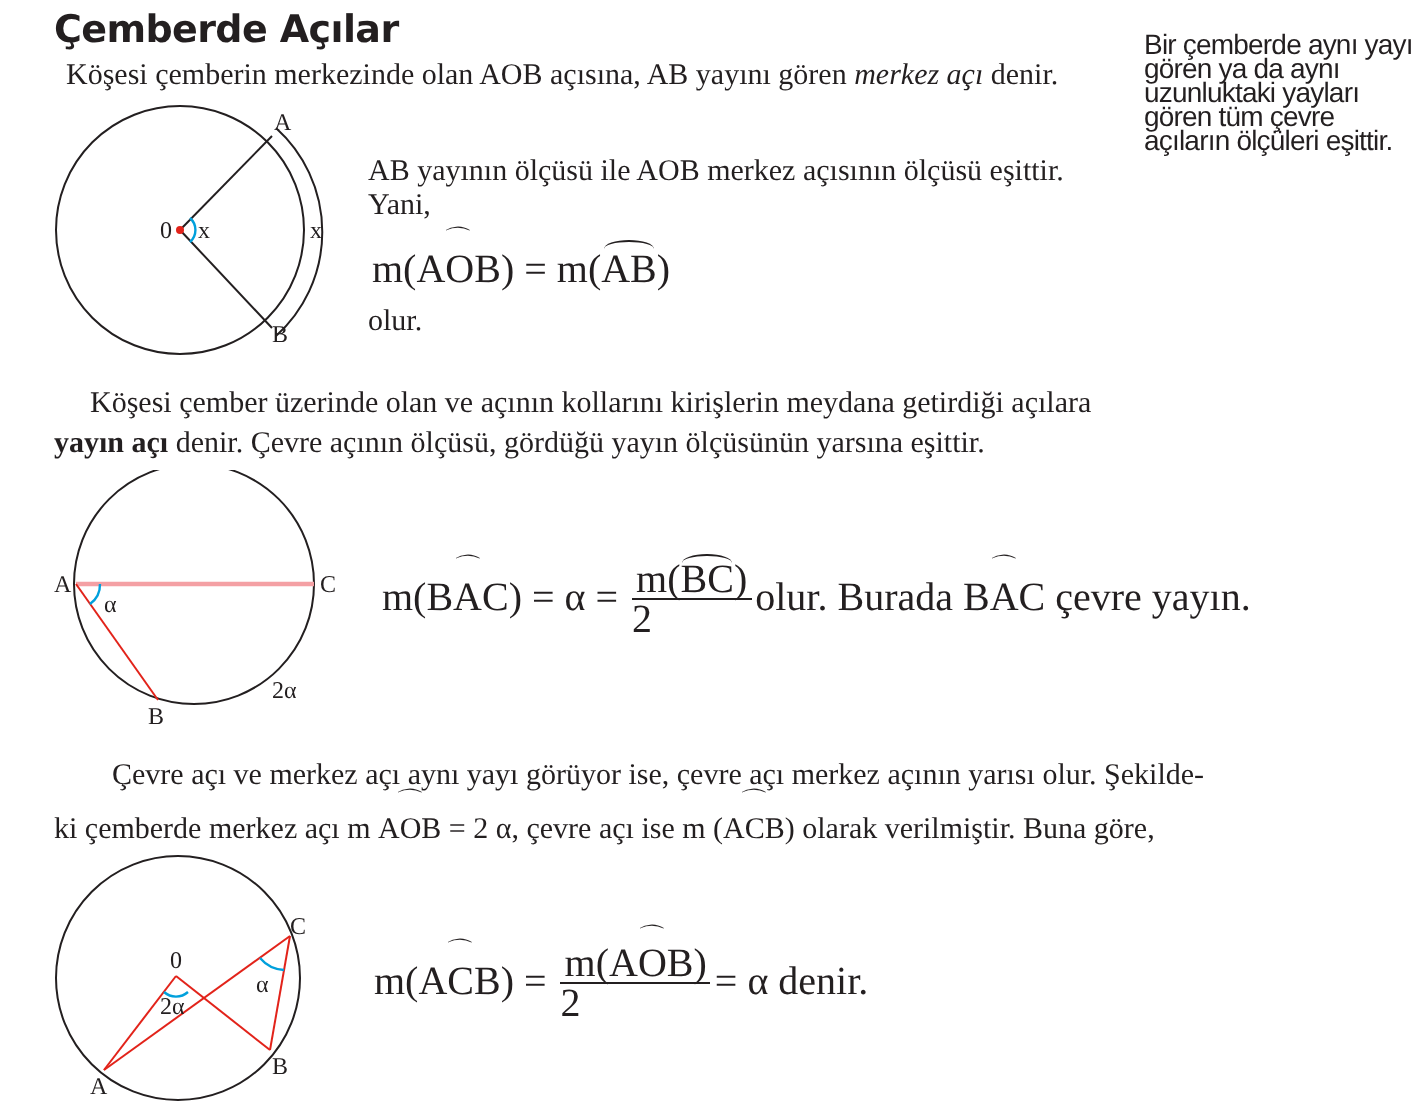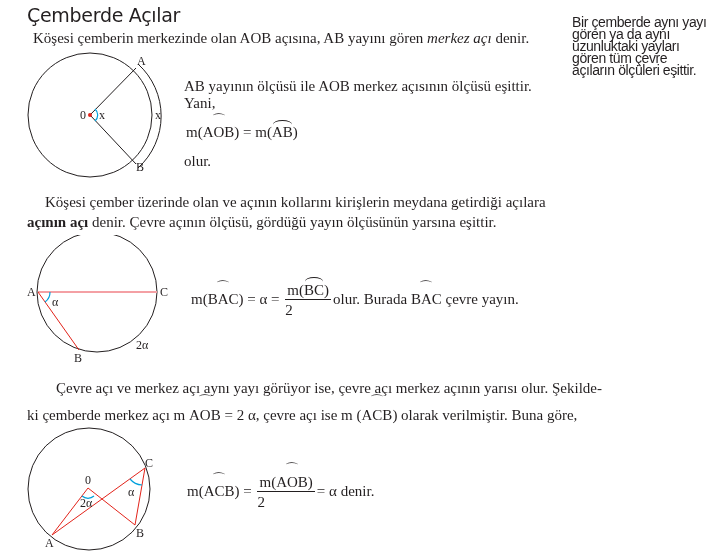--- a/index.html
+++ b/index.html
@@ -1,33 +1,33 @@
 <!DOCTYPE html>
 <html><head>
 <meta charset="utf-8">
 <style>
   html, body { margin:0; padding:0; background:#ffffff; }
   body { width:710px; height:558px; position:relative; overflow:hidden;
          font-family:"Liberation Serif", serif; color:#231f20; }
   .abs { position:absolute; }
-  .title { left:27px; top:4px; font-family:"DejaVu Sans", sans-serif; font-weight:normal;
+  .title { left:27px; top:4px; font-family:"DejaVu Sans", sans-serif; font-weight:bold;
            font-size:19px; color:#231f20; letter-spacing:-0.3px; }
   .p { font-size:15px; line-height:20px; white-space:nowrap; }
   .side { left:572px; top:16px; width:136px; font-family:"Liberation Sans", sans-serif;
           font-size:14px; line-height:12px; color:#231f20; letter-spacing:-0.4px; }
   .hat { position:relative; display:inline-block; }
   .hat::before { content:"\2312"; position:absolute; left:50%; top:-11px; transform:translateX(-50%) scaleX(1.2);
                  font-size:12px; line-height:12px; }
   .arcover { position:relative; display:inline-block; }
   .arcover::before { content:""; position:absolute; left:1px; right:1px; top:-4px; height:8px;
                      border-top:1px solid #231f20; border-radius:50% 50% 0 0; }
   .frac { display:inline-block; vertical-align:middle; margin:0 2px; }
   .frac .num { display:block; border-bottom:1px solid #231f20; padding:0 2px; line-height:18px; }
   .frac .den { display:block; line-height:20px; }
-  .math { font-size:15px; white-space:nowrap; }
+  .math { font-size:20px; white-space:nowrap; }
   svg text { font-family:"Liberation Serif", serif; font-size:12px; fill:#231f20; }
 </style>
 </head>
 <body>
 
 <div class="abs title">Çemberde Açılar</div>
 <div class="abs side">Bir çemberde aynı yayı gören ya da aynı uzunluktaki yayları gören tüm çevre açıların ölçüleri eşittir.</div>
 
 <div class="abs p" style="left:33px;top:28px;">
   <span>Köşesi çemberin merkezinde olan AOB açısına, AB yayını gören </span><em>merkez açı</em><span> denir.</span>
@@ -49,21 +49,21 @@
 
 <div class="abs p" style="left:184px;top:76px;">AB yayının ölçüsü ile AOB merkez açısının ölçüsü eşittir.</div>
 <div class="abs p" style="left:184px;top:93px;font-family:Liberation Serif, serif;">Yani,</div>
 <div class="abs math" style="left:186px;top:124px;">
   <span>m(</span><span class="hat">AOB</span><span>) = m(</span><span class="arcover">AB</span><span>)</span>
 </div>
 <div class="abs p" style="left:184px;top:151px;">olur.</div>
 
 <div class="abs p" style="left:45px;top:192px;">Köşesi çember üzerinde olan ve açının kollarını kirişlerin meydana getirdiği açılara</div>
 <div class="abs p" style="left:27px;top:212px;">
-  <b>açının açı</b><span> denir. Çevre açının ölçüsü, gördüğü yayın ölçüsünün yarsına eşittir.</span>
+  <b>yayın açı</b><span> denir. Çevre açının ölçüsü, gördüğü yayın ölçüsünün yarsına eşittir.</span>
 </div>
 
 <svg class="abs" style="left:0;top:235px;" width="200" height="130">
   <circle cx="97" cy="57" r="60" fill="none" stroke="#231f20" stroke-width="1"></circle>
   <line x1="38" y1="57" x2="157" y2="57" stroke="#f4a0a4" stroke-width="2.2"></line>
   <line x1="38" y1="57" x2="79" y2="115" stroke="#e2231a" stroke-width="1"></line>
   <path d="M 50 57 A 12 12 0 0 1 45 67" fill="none" stroke="#00a0dc" stroke-width="1.2"></path>
   <text x="27" y="61">A</text>
   <text x="160" y="61">C</text>
   <text x="74" y="127">B</text>

